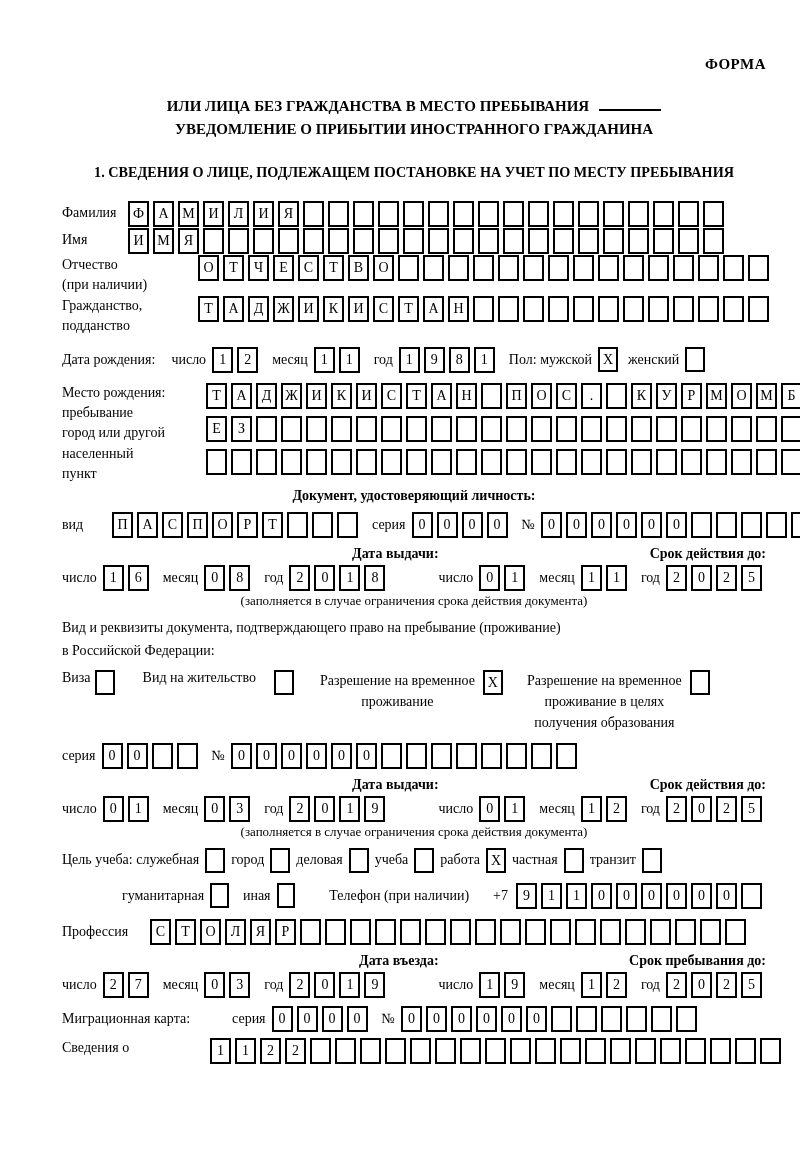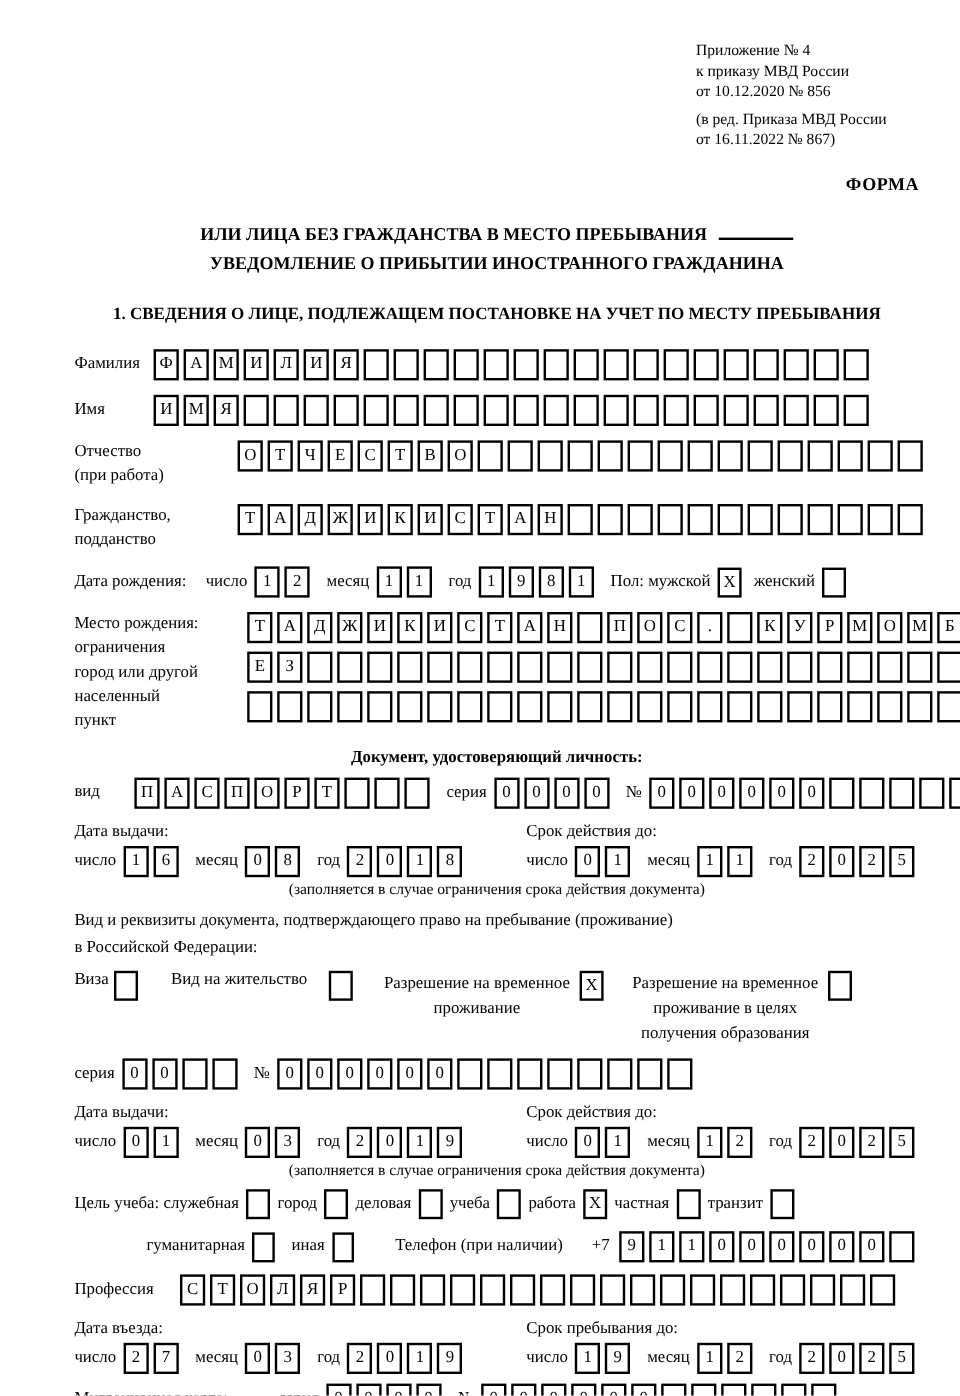--- a/index.html
+++ b/index.html
@@ -16,21 +16,21 @@
   .annex-note { margin-top: 6px; }
   .forma { text-align: right; font-weight: bold; font-size: 15px; margin-top: 22px; letter-spacing: .5px; }
 
   .title { text-align: center; font-weight: bold; font-size: 15px; margin-top: 22px; line-height: 1.55; }
   .blank-underline { display: inline-block; width: 62px; border-bottom: 2px solid #000; height: 14px; margin-left: 10px; }
 
   .sec-heading { font-weight: bold; font-size: 14.2px; margin-top: 22px; text-align: center; white-space: nowrap; }
 
   .form-body { margin-top: 20px; }
 
-  .frow { display: flex; align-items: center; margin-bottom: 12px; flex-wrap: nowrap; }
+  .frow { display: flex; align-items: center; margin-bottom: 1px; flex-wrap: nowrap; }
   .frow.top { align-items: flex-start; gap: 36px; }
   .flabel { flex: 0 0 auto; line-height: 1.45; }
   .cells { display: flex; flex-wrap: nowrap; }
   .cell {
     flex: 0 0 auto; width: 21px; height: 26px; border: 2px solid #000;
     margin-right: 4px; text-align: center; line-height: 22px; font-size: 14px;
     background: #fff;
   }
   .box {
     display: inline-block; width: 20px; height: 25px; border: 2px solid #000;
@@ -43,50 +43,41 @@
   .inline-label { margin: 0 6px 0 10px; white-space: nowrap; }
   .inline-label.first { margin-left: 0; }
 
   .mp-rows .cells { margin-bottom: 7px; }
 
   .center-bold { text-align: center; font-weight: bold; margin: 4px 0 8px 0; }
 
   .dates { display: flex; margin-bottom: 2px; }
   .dhalf-l { width: 392px; }
   .dhalf-r { flex: 1; }
-  .dhead { text-align: left; font-weight: normal; margin-bottom: 3px; }
+  .dhead { text-align: right; font-weight: bold; margin-bottom: 3px; }
   .dline { display: flex; align-items: center; }
   .note { font-size: 13px; text-align: center; margin: 2px 0 8px 0; }
 
   .para { line-height: 1.6; margin-top: 4px; }
 
   .opts { display: flex; align-items: flex-start; margin: 8px 0 10px 0; }
   .opt { display: flex; align-items: flex-start; margin-right: 14px; }
   .opt .box { margin-left: 8px; }
   .opt-lines { text-align: center; line-height: 1.5; }
 
   .purpose-line { display: flex; align-items: center; margin-bottom: 10px; }
   .purpose-line .box { margin: 0 6px 0 6px; }
   .indent60 { margin-left: 60px; justify-content: center; }
   .nowrap { white-space: nowrap; }
 </style>
 </head>
 <body>
 
 <div class="page">
 
-  <div class="annex">
-    <div>Приложение № 4</div>
-    <div>к приказу МВД России</div>
-    <div>от 10.12.2020 № 856</div>
-    <div class="annex-note">
-      <div>(в ред. Приказа МВД России</div>
-      <div>от 16.11.2022 № 867)</div>
-    </div>
-  </div>
   <div class="forma">ФОРМА</div>
 
   <div class="title">
     <div><span>ИЛИ ЛИЦА БЕЗ ГРАЖДАНСТВА В МЕСТО ПРЕБЫВАНИЯ</span><span class="blank-underline"></span></div>
     <div>УВЕДОМЛЕНИЕ О ПРИБЫТИИ ИНОСТРАННОГО ГРАЖДАНИНА</div>
   </div>
 
   <div class="sec-heading">1. СВЕДЕНИЯ О ЛИЦЕ, ПОДЛЕЖАЩЕМ ПОСТАНОВКЕ НА УЧЕТ ПО МЕСТУ ПРЕБЫВАНИЯ</div>
 
   <div class="form-body">
@@ -147,21 +138,21 @@
           <span class="cell"></span>
           <span class="cell"></span>
           <span class="cell"></span>
           <span class="cell"></span>
         </div>
     </div>
 
     <div class="frow top">
       <div class="flabel w100">
         <div>Отчество</div>
-        <div>(при работа)</div>
+        <div>(при наличии)</div>
       </div>
       <div class="cells">
           <span class="cell">О</span>
           <span class="cell">Т</span>
           <span class="cell">Ч</span>
           <span class="cell">Е</span>
           <span class="cell">С</span>
           <span class="cell">Т</span>
           <span class="cell">В</span>
           <span class="cell">О</span>
@@ -236,21 +227,21 @@
         </div>
       <span class="inline-label">Пол: мужской</span>
       <span class="box">X</span>
       <span class="inline-label">женский</span>
       <span class="box"></span>
     </div>
 
     <div class="frow top" style="margin-top:10px;">
       <div class="flabel w108">
         <div>Место рождения:</div>
-        <div>ограничения</div>
+        <div>пребывание</div>
         <div>город или другой</div>
         <div>населенный пункт</div>
       </div>
       <div class="mp-rows">
         <div class="cells">
             <span class="cell">Т</span>
             <span class="cell">А</span>
             <span class="cell">Д</span>
             <span class="cell">Ж</span>
             <span class="cell">И</span>

